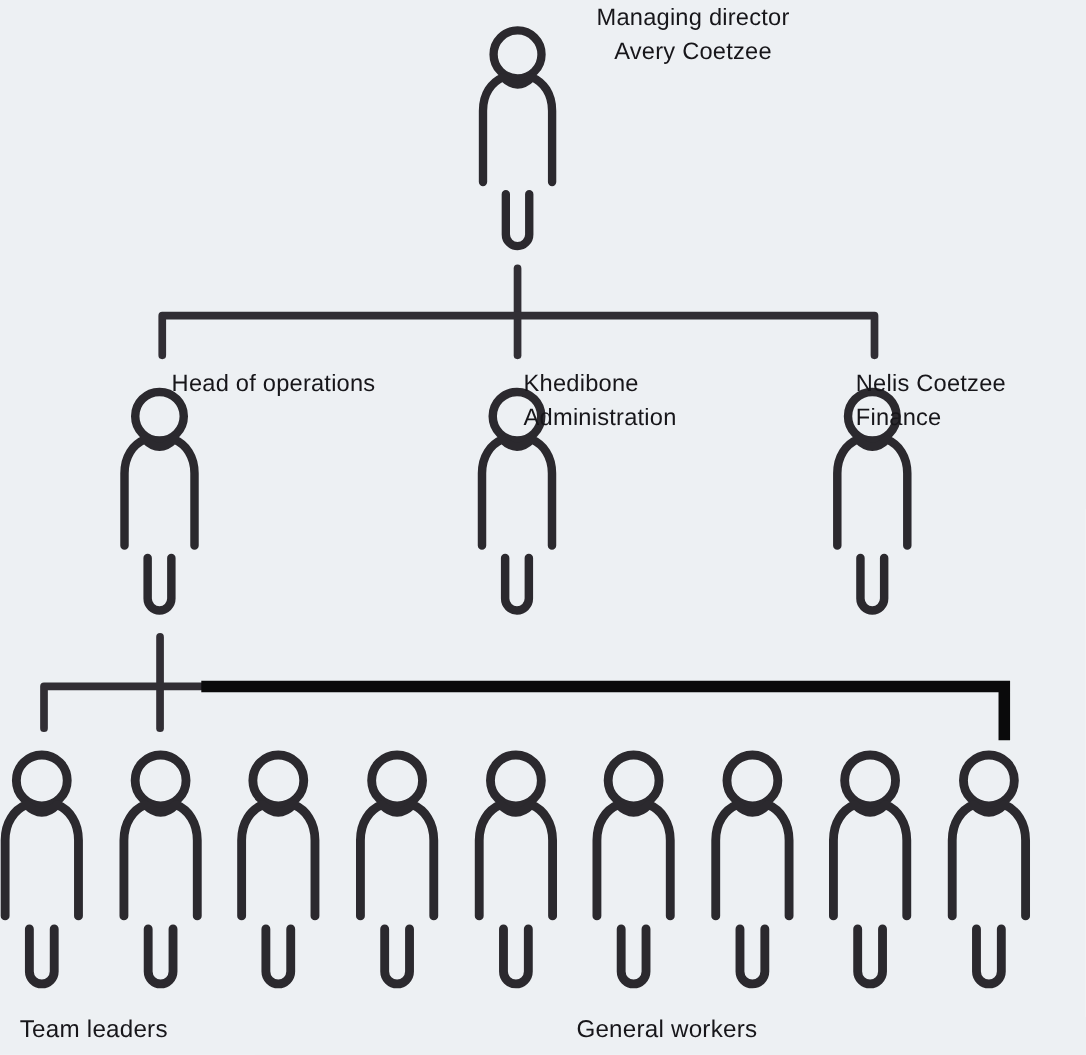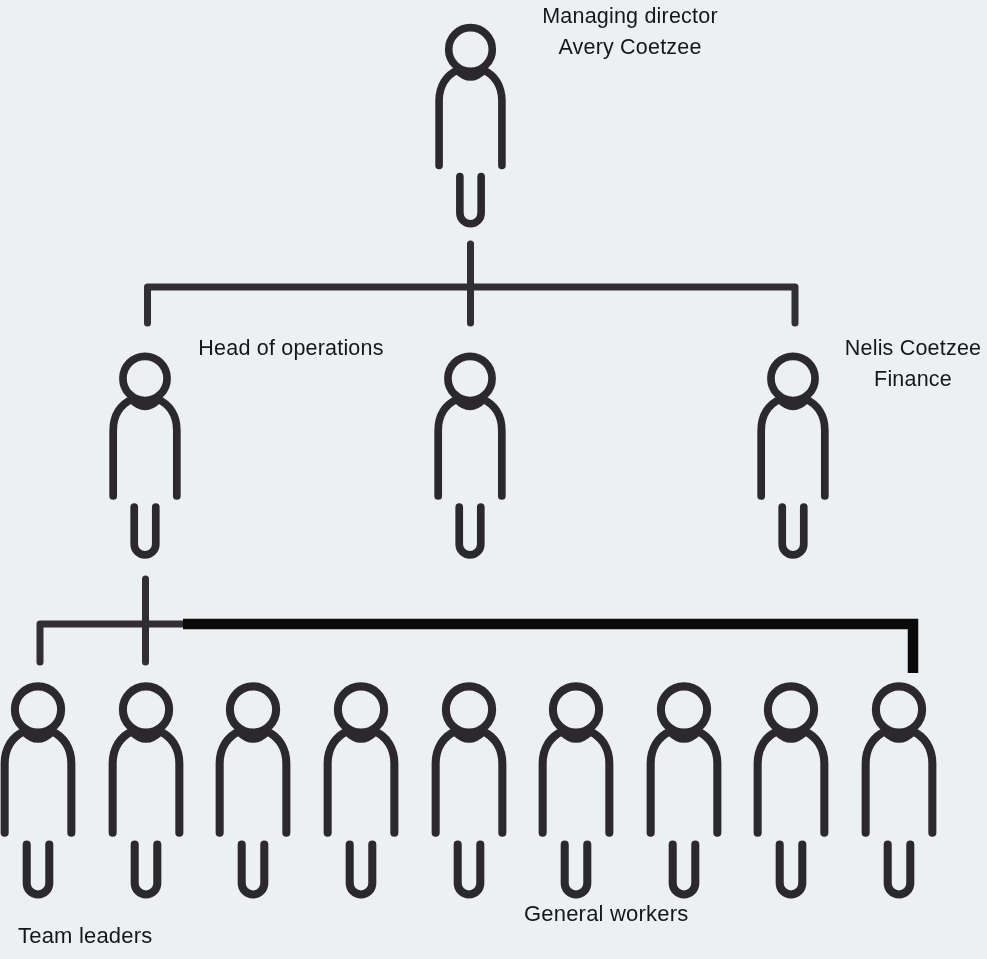--- a/index.html
+++ b/index.html
@@ -35,21 +35,21 @@
   }
   .person-shape{
     fill:none;stroke:currentColor;stroke-width:7.5;
     stroke-linecap:round;stroke-linejoin:round;
   }
   .label{
     position:absolute;color:var(--text);
     font-size:21.5px;line-height:31px;
     letter-spacing:0.2px;
   }
-  .label.centered{text-align:center;width:270px;}
+  .label.centered{text-align:left;width:270px;}
   .label.top-label{width:320px;text-align:center;}
   .bottom-label{
     position:absolute;color:var(--text);
     font-size:22px;line-height:26px;letter-spacing:0.2px;
   }
 </style>
 </head>
 <body>
 
 <div class="canvas">
@@ -83,20 +83,24 @@
   <svg class="person" style="left:106px;top:351px;width:78px;height:218px">
     <use href="#person"></use>
   </svg>
   <div class="label centered" style="left:156px;top:333px">
     <div>Head of operations</div>
   </div>
 
   <svg class="person" style="left:431px;top:351px;width:78px;height:218px">
     <use href="#person"></use>
   </svg>
+  <div class="label centered" style="left:476px;top:333px">
+    <div>Khedibone</div>
+    <div>Administration</div>
+  </div>
 
   <svg class="person" style="left:754px;top:351px;width:78px;height:218px">
     <use href="#person"></use>
   </svg>
   <div class="label centered" style="left:778px;top:333px">
     <div>Nelis Coetzee</div>
     <div>Finance</div>
   </div>
 
   <div>
@@ -123,15 +127,15 @@
       </svg>
       <svg class="person" style="left:750.4px;top:681px;width:82px;height:228px">
         <use href="#person"></use>
       </svg>
       <svg class="person" style="left:858.0px;top:681px;width:82px;height:228px">
         <use href="#person"></use>
       </svg>
     </div>
 
   <div class="bottom-label" style="left:18px;top:923px">Team leaders</div>
-  <div class="bottom-label" style="left:524px;top:901px">General workers</div>
+  <div class="bottom-label" style="left:524px;top:923px">General workers</div>
 
 </div>
 
 </body></html>

